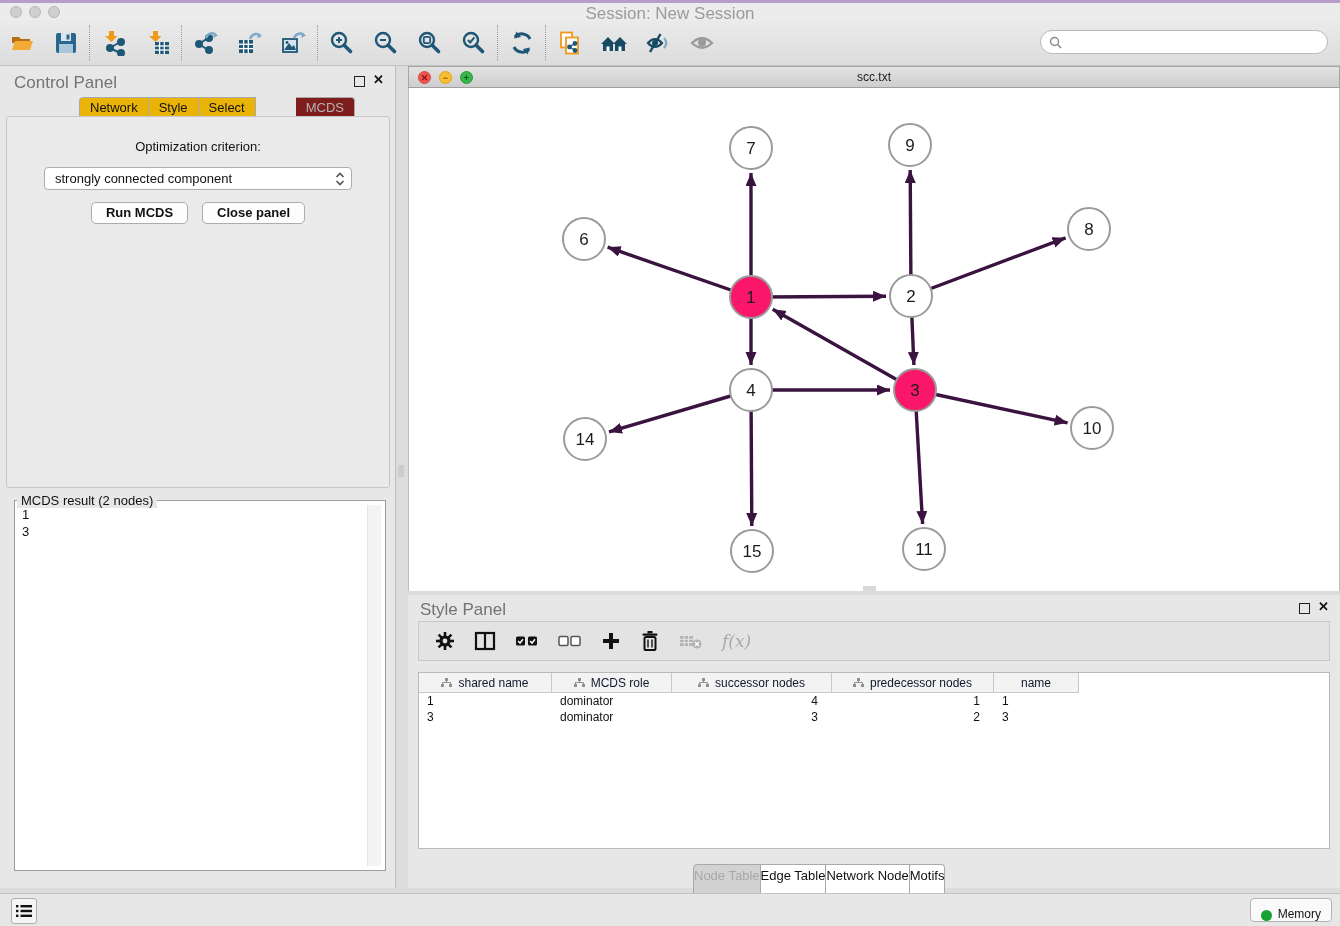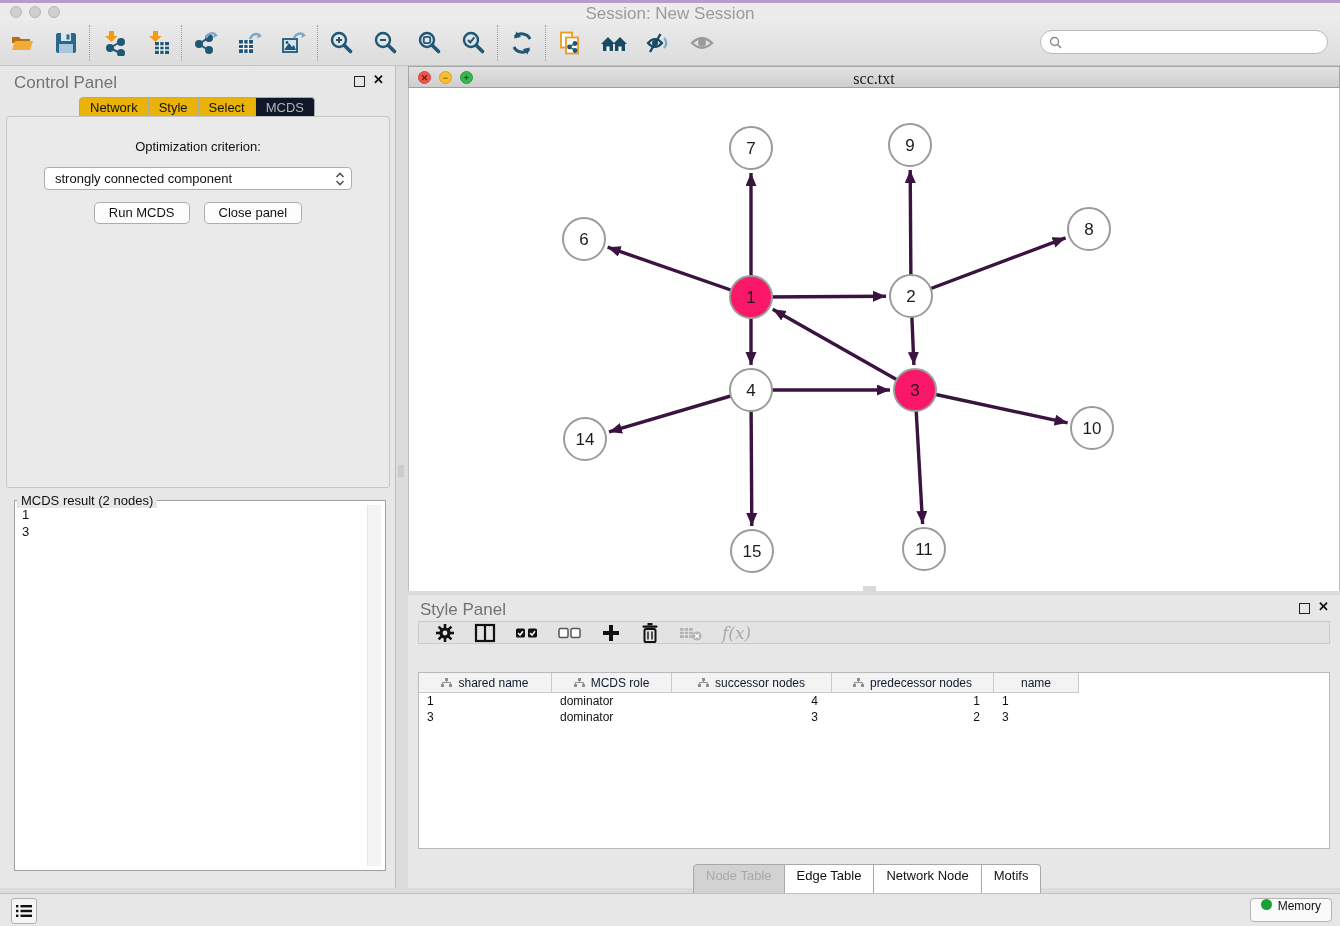--- a/index.html
+++ b/index.html
@@ -27,81 +27,81 @@
   
   #control-panel{position:absolute;left:0;top:66px;width:396px;height:822px;background:#e7e7e7;
                  border-right:1px solid #bdbdbd;box-sizing:border-box;}
   .panel-title{position:absolute;left:14px;top:7px;font-size:17px;color:#737373;}
   .float-ic{position:absolute;width:9px;height:9px;border:1.6px solid #222;top:10px;}
   .close-ic{position:absolute;top:6px;font-size:13px;font-weight:bold;color:#111;}
   #cp-tabs{position:absolute;left:79px;top:31px;display:flex;height:20px;}
   .cp-tab{height:20px;line-height:20px;text-align:center;font-size:13px;background:#eab308;color:#111;
           border:1px solid #a9a9a9;border-left:none;box-sizing:border-box;padding:0 10px;}
   .cp-tab:first-child{border-left:1px solid #a9a9a9;border-radius:4px 0 0 0;}
-  .cp-tab.mcds{background:#0f172a;color:#b4b4b4;border-radius:0 4px 0 0;}
+  .cp-tab.mcds{background:#7f1d1d;color:#b4b4b4;border-radius:0 4px 0 0;margin-left:40px;}
   #cp-box{position:absolute;left:6px;top:50px;width:384px;height:372px;border:1px solid #c6c6c6;
           border-radius:3px;background:#eaeaea;box-sizing:border-box;}
   #opt-label{margin-top:22px;text-align:center;font-size:13px;color:#111;}
   #criterion{position:relative;margin:13px auto 0;width:308px;height:23px;background:#fff;border:1px solid #adadad;
              border-radius:4px;box-sizing:border-box;font-size:13px;line-height:21px;padding-left:10px;color:#111;}
   #criterion .stepper{position:absolute;right:6px;top:3px;}
   #cp-buttons{display:flex;justify-content:center;gap:14px;margin-top:12px;}
   .cp-btn{height:22px;background:#fdfdfd;border:1px solid #adadad;border-radius:5px;font-size:13px;
-          line-height:20px;padding:0 14px;color:#111;}
+          line-height:20px;padding:0 14px;color:#111;font-weight:bold;}
   #mcds-group{position:absolute;left:14px;top:434px;width:372px;height:371px;border:1px solid #9f9f9f;
               background:#fff;box-sizing:border-box;}
   #mcds-legend{position:absolute;top:-8px;left:2px;background:#e7e7e7;padding:0 4px;font-size:13px;color:#111;}
   #mcds-lines{padding:5px 7px;font-size:13px;line-height:17px;color:#111;}
   #mcds-scroll{position:absolute;right:4px;top:4px;bottom:4px;width:13px;background:#f4f4f4;border-left:1px solid #e6e6e6;}
 
   
   #network-panel{position:absolute;left:408px;top:66px;width:932px;height:525px;}
   #net-titlebar{position:absolute;left:0;top:0;width:100%;height:22px;background:linear-gradient(#e2e2e2,#cecece);
                 border:1px solid #a5a5a5;border-bottom:1px solid #9f9f9f;box-sizing:border-box;}
   #net-titlebar .tl{position:absolute;top:4px;display:flex;gap:8px;left:9px;}
   .tl b{width:13px;height:13px;border-radius:50%;font-size:9px;line-height:13px;text-align:center;font-weight:bold;}
   .tl .red{background:#f0564e;border:1px solid #d8433c;color:#7a1410;box-sizing:border-box;}
   .tl .yel{background:#f7bf2f;border:1px solid #e0a11e;color:#8a5c00;box-sizing:border-box;}
   .tl .grn{background:#37b64b;border:1px solid #2a9a3b;color:#0c5a18;box-sizing:border-box;}
-  #net-title{position:absolute;width:100%;top:3px;text-align:center;font-size:16px;color:#1a1a1a;font-family:Liberation Serif, serif;}
+  #net-title{position:absolute;width:100%;top:3px;text-align:center;font-size:12px;color:#1a1a1a;}
   #net-canvas{position:absolute;left:0;top:22px;width:932px;height:503px;background:#fff;
               border-left:1px solid #bdbdbd;border-right:1px solid #bdbdbd;box-sizing:border-box;}
   #net-scroll-nub{position:absolute;left:455px;bottom:0;width:13px;height:5px;background:#d9d9d9;}
   #split-handle{position:absolute;left:398px;top:465px;width:6px;height:12px;background:#cccccc;}
 
   
   #table-panel{position:absolute;left:408px;top:595px;width:932px;height:293px;background:#e7e7e7;}
-  #tp-toolbar{position:absolute;left:10px;top:26px;width:912px;height:23px;background:#e3e3e3;
+  #tp-toolbar{position:absolute;left:10px;top:26px;width:912px;height:40px;background:#e3e3e3;
               border:1px solid #c9c9c9;box-sizing:border-box;display:flex;align-items:center;gap:19px;padding-left:16px;}
   .fx{font-family:"DejaVu Serif",serif;font-style:italic;font-size:17px;color:#a9a9a9;}
   #node-table{position:absolute;left:10px;top:77px;width:912px;height:177px;background:#fff;
               border:1px solid #b9b9b9;box-sizing:border-box;overflow:hidden;}
   #table-head{display:flex;height:20px;}
   .th{display:flex;align-items:center;gap:6px;justify-content:center;background:#f3f3f3;border-right:1px solid #c9c9c9;
       border-bottom:1px solid #c9c9c9;font-size:12px;color:#0f172a;box-sizing:border-box;}
   .th-fill{flex:1;background:#fff;}
   .tr{display:flex;height:16px;}
   .td{font-size:12px;color:#111;box-sizing:border-box;line-height:16px;}
   .al-left{padding-left:8px;text-align:left;}
   .td.al-left{padding-left:8px;}
   .al-right{justify-content:flex-end;}
   .td.al-right{text-align:right;padding-right:14px;}
   #tp-tabs{position:absolute;left:285px;top:269px;display:flex;height:21px;}
   .tp-tab{height:34px;line-height:21px;font-size:13px;background:#fff;color:#111;border:1px solid #a9a9a9;
-          border-left:none;padding:0 12px;box-sizing:border-box;}
+          border-left:none;padding:0 0;box-sizing:border-box;}
   .tp-tab:first-child{border-left:1px solid #a9a9a9;border-radius:4px 0 0 4px;}
   .tp-tab:last-child{border-radius:0 4px 4px 0;}
   .tp-tab.sel{background:#d2d2d2;color:#a8a8a8;}
 
   
   #status-bar{position:absolute;left:0;top:893px;width:1340px;height:33px;background:#e7e7e7;border-top:1px solid #c1c1c1;box-sizing:border-box;}
   #list-btn{position:absolute;left:11px;top:4px;width:26px;height:26px;background:#f5f5f5;border:1px solid #b0b0b0;
             border-radius:3px;display:flex;align-items:center;justify-content:center;box-sizing:border-box;}
   #memory-btn{position:absolute;right:8px;top:4px;height:24px;background:#fafafa;border:1px solid #b3b3b3;border-radius:4px;
-              display:flex;align-items:flex-start;gap:6px;padding:0 10px;font-size:12px;color:#111;box-sizing:border-box;}
+              display:flex;align-items:flex-end;gap:6px;padding:0 10px;font-size:12px;color:#111;box-sizing:border-box;}
   #memory-btn .dot{width:11px;height:11px;border-radius:50%;background:#17a333;}
 </style>
 </head>
 <body>
 
 <div id="app">
 
   <div id="top-stripe"></div>
 
   <div id="titlebar">

